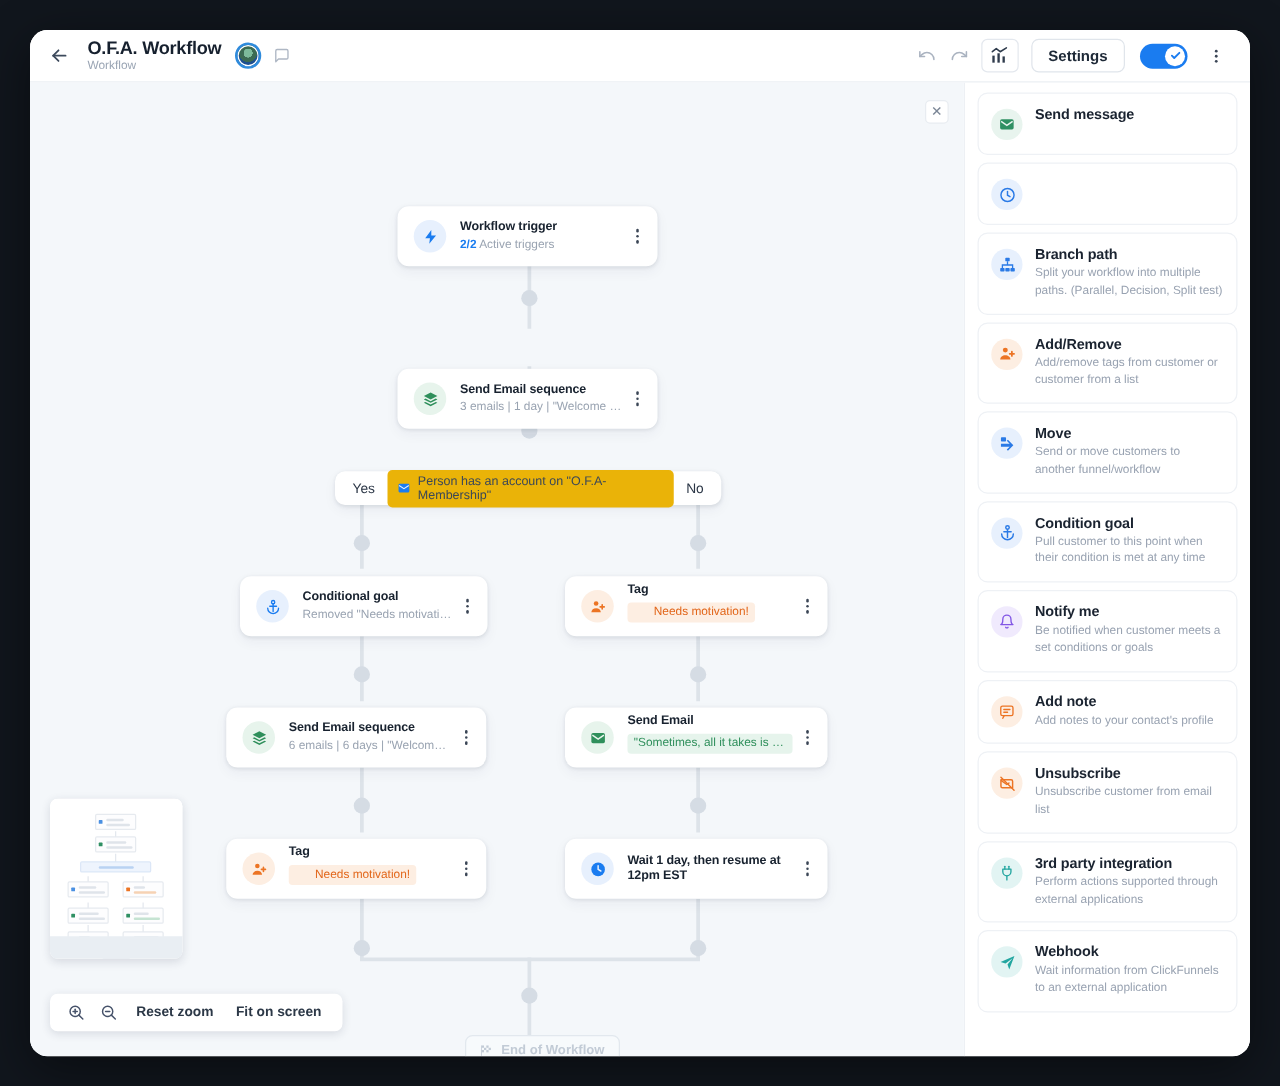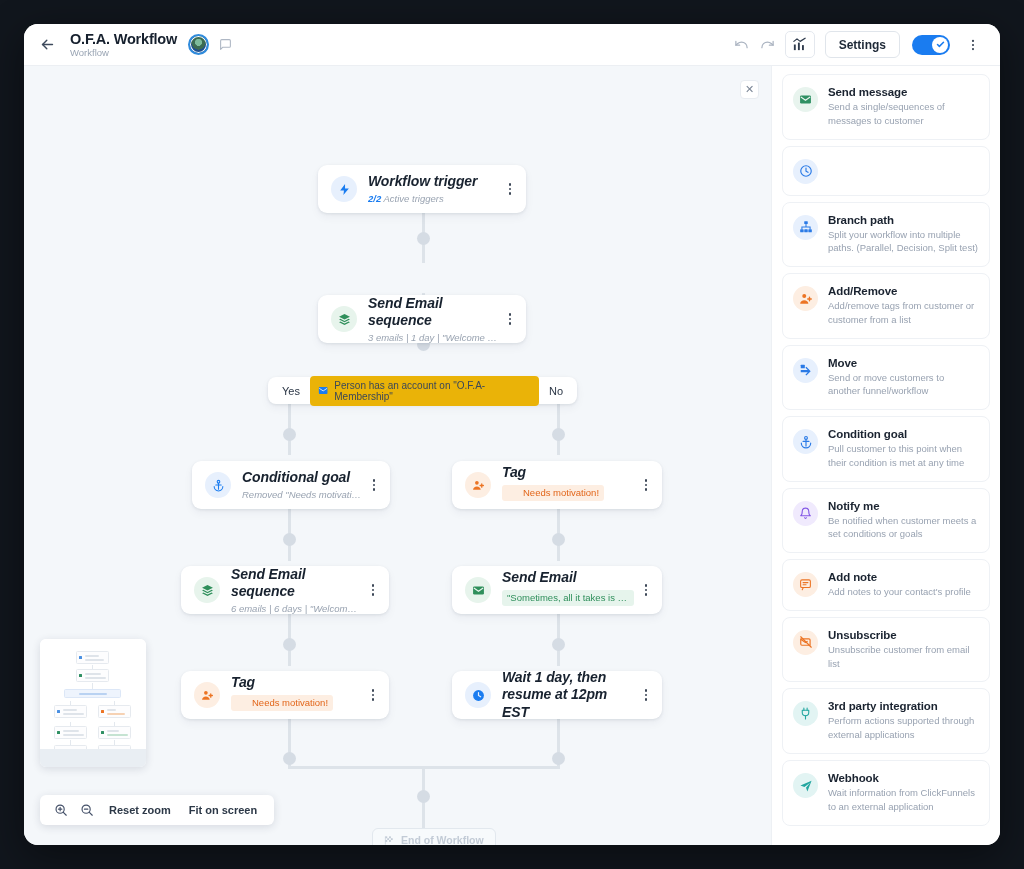--- a/index.html
+++ b/index.html
@@ -119,25 +119,25 @@
     padding: 0 12px 0 13px;
     z-index: 3;
   }
   .node .ic {
     width: 26px; height: 26px; border-radius: 50%;
     display: flex; align-items: center; justify-content: center;
     flex: 0 0 auto; margin-right: 11px;
   }
   .node .txt { flex: 1 1 auto; min-width: 0; line-height: 1.25; }
   .node .n-title {
-    font-size: 14px; font-weight: bold; color: #18222f; letter-spacing: -.1px; font-style: italic;
+    font-size: 10px; font-weight: bold; color: #18222f; letter-spacing: -.1px;
   }
   .node .n-sub {
     font-size: 9.5px; color: #99a3b1; margin-top: 2px;
-    white-space: nowrap; overflow: hidden; text-overflow: ellipsis; font-style: italic;
+    white-space: nowrap; overflow: hidden; text-overflow: ellipsis;
   }
   .node .n-sub .accent { color: #1a7cf0; font-weight: bold; }
   .badge {
     display: inline-block; margin-top: 3px;
     font-size: 9.5px; padding: 2px 5px; border-radius: 3px;
     white-space: nowrap; overflow: hidden; text-overflow: ellipsis; max-width: 100%;
   }
   .badge.orange { background: #fdeee2; color: #e2661a; padding-left: 21px; }
   .badge.green  { background: #e6f4ec; color: #2f8f5b; }
   .kebab {
@@ -594,21 +594,20 @@
 
       <div class="side-item">
         <div class="s-ic" style="background:#e8f4ee;color:#2f9063;">
           <svg width="13" height="13" viewBox="0 0 24 24" fill="currentColor">
               <rect x="2" y="4.5" width="20" height="15" rx="2.4"></rect>
               <path d="M3.5 7.5L12 13.5l8.5-6" stroke="#e8f4ee" stroke-width="2.2" fill="none"></path>
             </svg>
         </div>
         <div>
           <div class="s-title">Send message</div>
-          <div class="s-desc">Send a single/sequences of messages to customer</div>
         </div>
       </div>
 
       <div class="side-item">
         <div class="s-ic" style="background:#e7f0fd;color:#2a7ae6;">
           <svg width="14" height="14" viewBox="0 0 24 24" fill="none" stroke="currentColor" stroke-width="2" stroke-linecap="round">
               <circle cx="12" cy="12" r="9"></circle>
               <path d="M12 7v5.3l3.4 2"></path>
             </svg>
         </div>

